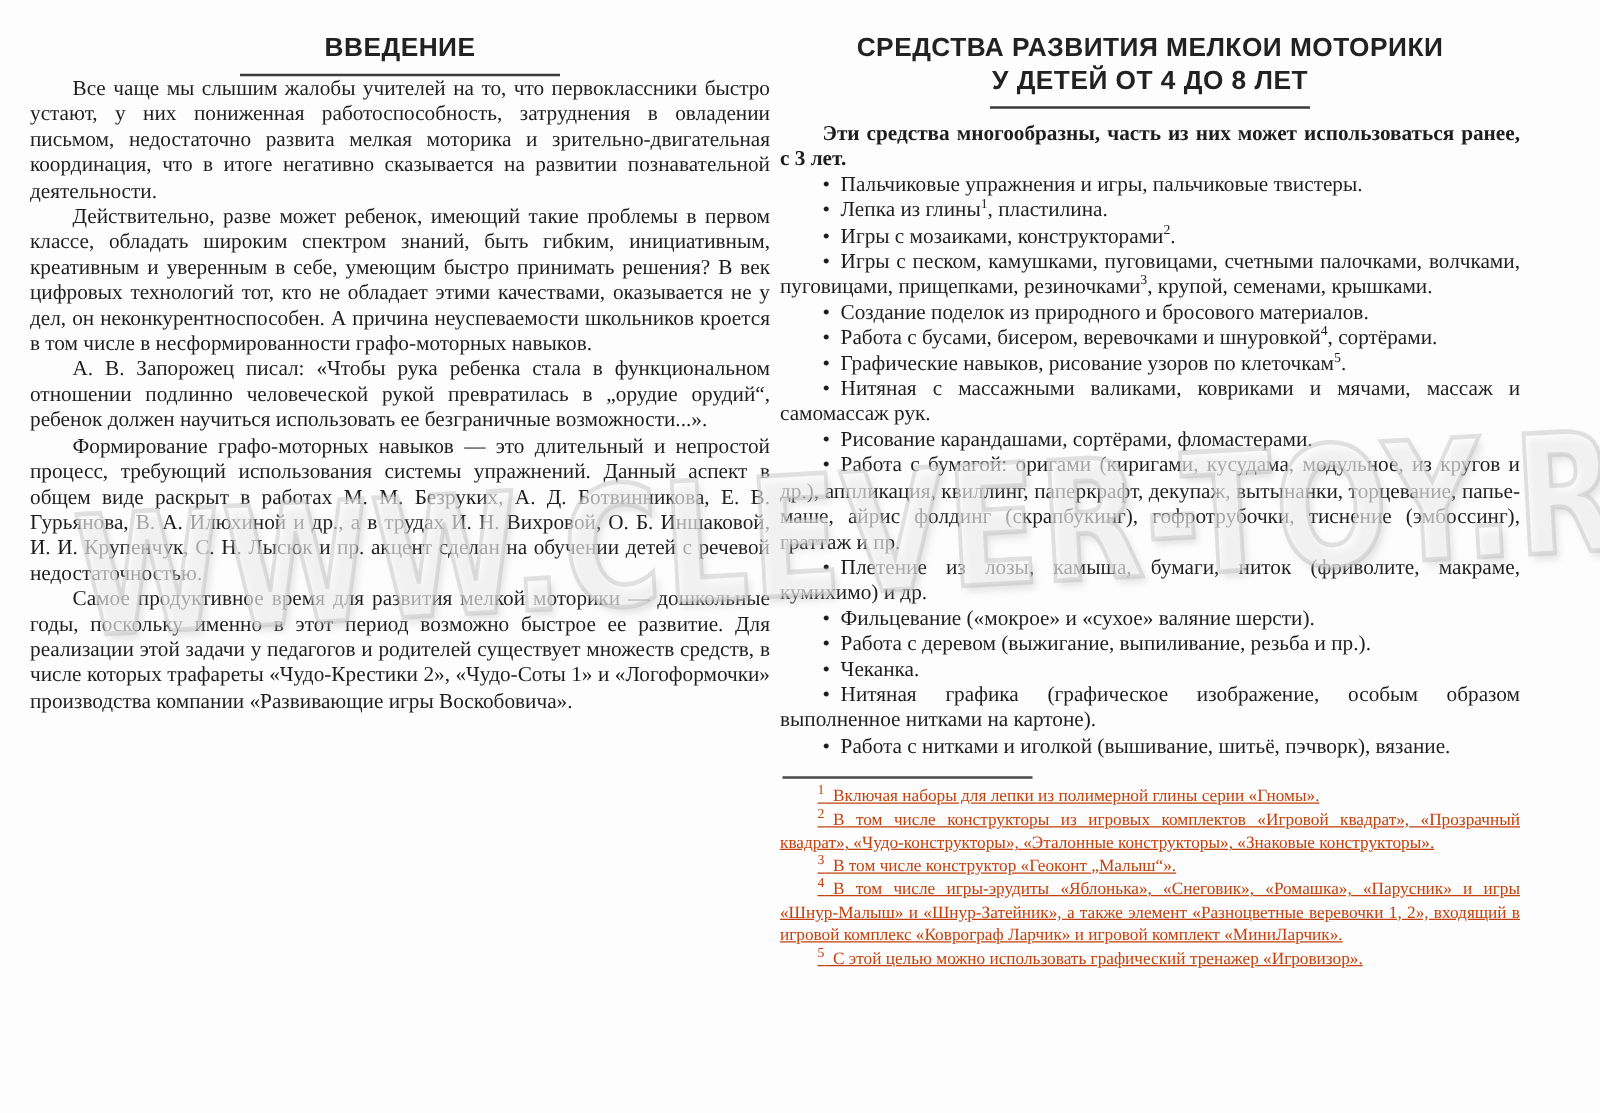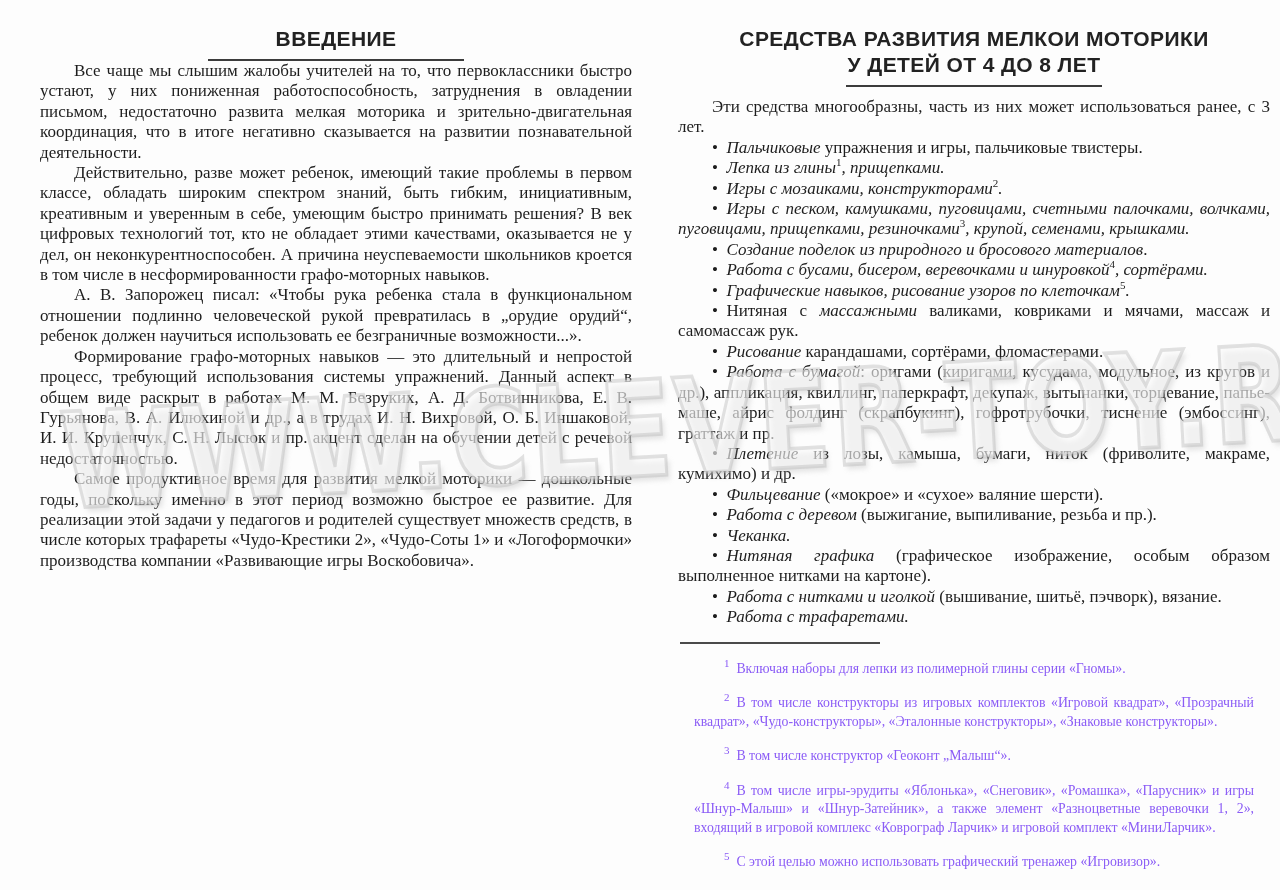--- a/index.html
+++ b/index.html
@@ -6,22 +6,22 @@
   body {
     width: 1280px; height: 890px;
     background: #fdfdfd;
     overflow: hidden;
     font-family: "Liberation Serif", serif;
     color: #1d1d1d;
   }
   .sheet { position: relative; width: 1280px; height: 890px; }
 
   .page { position: absolute; top: 0; height: 890px; z-index: 1; }
-  .page-left  { left: 40px;  width: 592px; }
-  .page-right { left: 678px; width: 592px; }
+  .page-left  { left: 24px;  width: 592px; }
+  .page-right { left: 624px; width: 592px; }
 
   .page-title {
     font-family: "Liberation Sans", sans-serif;
     font-weight: 700;
     font-size: 21px;
     line-height: 26px;
     text-align: center;
     letter-spacing: 0.4px;
     color: #222;
     margin: 26px 0 0 0;
@@ -35,41 +35,42 @@
 
   .paragraphs { }
 
   .para {
     font-size: 17px;
     line-height: 20.4px;
     text-align: justify;
     text-indent: 34px;
     margin: 0;
   }
-  .intro { margin-top: 10px; }
-  .i { font-style: italic; }
+  .intro { margin-top: 10px; font-weight: bold; }
+  .i { }
   sup {
     font-size: 11px;
     line-height: 0;
     vertical-align: super;
   }
 
   .footnote-rule {
     width: 200px;
     border: 0;
     border-top: 2px solid #4a4a4a;
     margin: 14px 0 5px 2px;
   }
   .footnote {
     font-size: 13.8px;
     line-height: 18.5px;
     text-align: justify;
     text-indent: 30px;
-    margin: 16px;
-    color: #8b5cf6;
+    margin: 0;
+    color: #c2410c;
+    text-decoration: underline;
   }
 
   .watermark {
     position: absolute;
     top: 368px;
     left: 60px;
     width: 1190px;
     z-index: 3;
     pointer-events: none;
     white-space: nowrap;
@@ -103,36 +104,35 @@
         <p class="para">Самое продуктивное время для развития мелкой моторики — дошкольные годы, поскольку именно в этот период возможно быстрое ее развитие. Для реализации этой задачи у педагогов и родителей существует множеств средств, в числе которых трафареты «Чудо-Крестики 2», «Чудо-Соты 1» и «Логоформочки» производства компании «Развивающие игры Воскобовича».</p>
       </div>
   </section>
 
   <section class="page page-right">
     <h1 class="page-title"><span>СРЕДСТВА РАЗВИТИЯ МЕЛКОИ МОТОРИКИ</span><br><span>У ДЕТЕЙ ОТ 4 ДО 8 ЛЕТ</span></h1>
     <hr class="title-rule">
     <p class="para intro">Эти средства многообразны, часть из них может использоваться ранее, с 3 лет.</p>
     <div>
         <p class="para bullet"><span>• </span><span class="i">Пальчиковые</span><span> упражнения и игры, пальчиковые твистеры.</span></p>
-        <p class="para bullet"><span>• </span><span class="i">Лепка из глины</span><sup>1</sup><span class="i">, прищепками.</span></p>
+        <p class="para bullet"><span>• </span><span class="i">Лепка из глины</span><sup>1</sup><span class="i">, пластилина.</span></p>
         <p class="para bullet"><span>• </span><span class="i">Игры с мозаиками, конструкторами</span><sup>2</sup><span class="i">.</span></p>
         <p class="para bullet"><span>• </span><span class="i">Игры с песком, камушками, пуговицами, счетными палочками, волчками, пуговицами, прищепками, резиночками</span><sup>3</sup><span class="i">, крупой, семенами, крышками.</span></p>
         <p class="para bullet"><span>• </span><span class="i">Создание поделок из природного и бросового материалов</span><span>.</span></p>
         <p class="para bullet"><span>• </span><span class="i">Работа с бусами, бисером, веревочками и шнуровкой</span><sup>4</sup><span class="i">, сортёрами.</span></p>
         <p class="para bullet"><span>• </span><span class="i">Графические навыков, рисование узоров по клеточкам</span><sup>5</sup><span class="i">.</span></p>
         <p class="para bullet"><span>• </span><span>Нитяная с </span><span class="i">массажными</span><span> валиками, ковриками и мячами, массаж и самомассаж рук.</span></p>
         <p class="para bullet"><span>• </span><span class="i">Рисование</span><span> карандашами, сортёрами, фломастерами.</span></p>
         <p class="para bullet"><span>• </span><span class="i">Работа с бумагой</span><span>: оригами (киригами, кусудама, модульное, из кругов и др.), аппликация, квиллинг, паперкрафт, декупаж, вытынанки, торцевание, папье-маше, айрис фолдинг (скрапбукинг), гофротрубочки, тиснение (эмбоссинг), граттаж и пр.</span></p>
         <p class="para bullet"><span>• </span><span class="i">Плетение</span><span> из лозы, камыша, бумаги, ниток (фриволите, макраме, кумихимо) и др.</span></p>
         <p class="para bullet"><span>• </span><span class="i">Фильцевание</span><span> («мокрое» и «сухое» валяние шерсти).</span></p>
         <p class="para bullet"><span>• </span><span class="i">Работа с деревом</span><span> (выжигание, выпиливание, резьба и пр.).</span></p>
         <p class="para bullet"><span>• </span><span class="i">Чеканка.</span></p>
         <p class="para bullet"><span>• </span><span class="i">Нитяная графика</span><span> (графическое изображение, особым образом выполненное нитками на картоне).</span></p>
         <p class="para bullet"><span>• </span><span class="i">Работа с нитками и иголкой</span><span> (вышивание, шитьё, пэчворк), вязание.</span></p>
-        <p class="para bullet"><span>• </span><span class="i">Работа с трафаретами.</span></p>
       </div>
     <hr class="footnote-rule">
     <div>
         <p class="footnote"><sup>1</sup> Включая наборы для лепки из полимерной глины серии «Гномы».</p>
         <p class="footnote"><sup>2</sup> В том числе конструкторы из игровых комплектов «Игровой квадрат», «Прозрачный квадрат», «Чудо-конструкторы», «Эталонные конструкторы», «Знаковые конструкторы».</p>
         <p class="footnote"><sup>3</sup> В том числе конструктор «Геоконт „Малыш“».</p>
         <p class="footnote"><sup>4</sup> В том числе игры-эрудиты «Яблонька», «Снеговик», «Ромашка», «Парусник» и игры «Шнур-Малыш» и «Шнур-Затейник», а также элемент «Разноцветные веревочки 1, 2», входящий в игровой комплекс «Коврограф Ларчик» и игровой комплект «МиниЛарчик».</p>
         <p class="footnote"><sup>5</sup> С этой целью можно использовать графический тренажер «Игровизор».</p>
       </div>
   </section>

